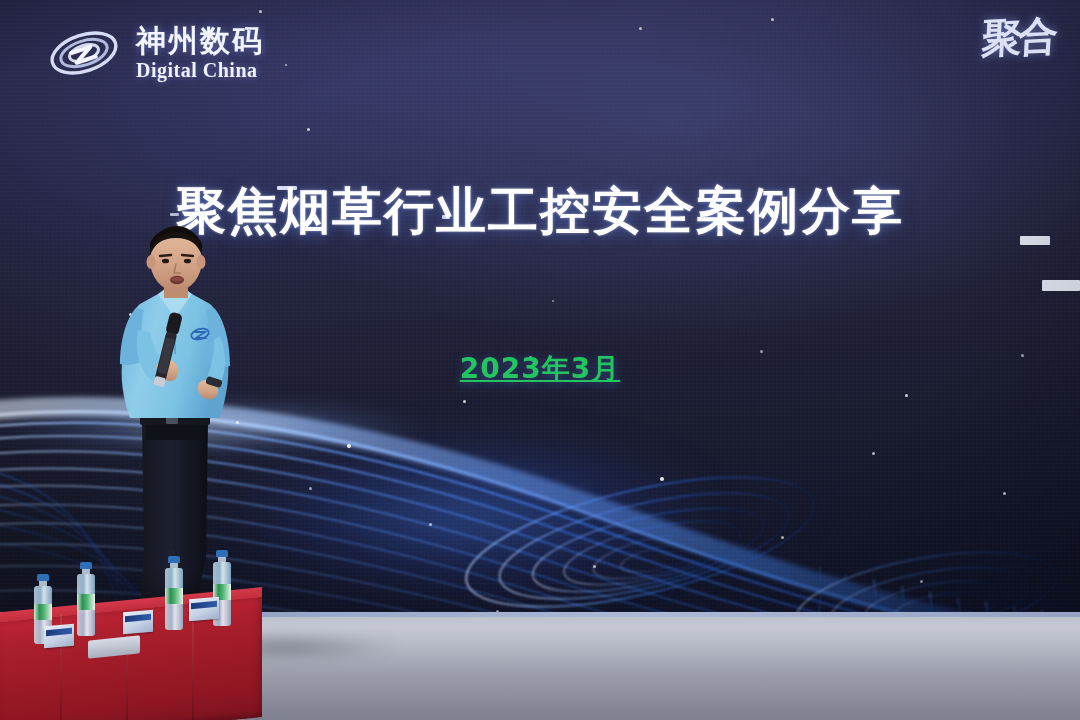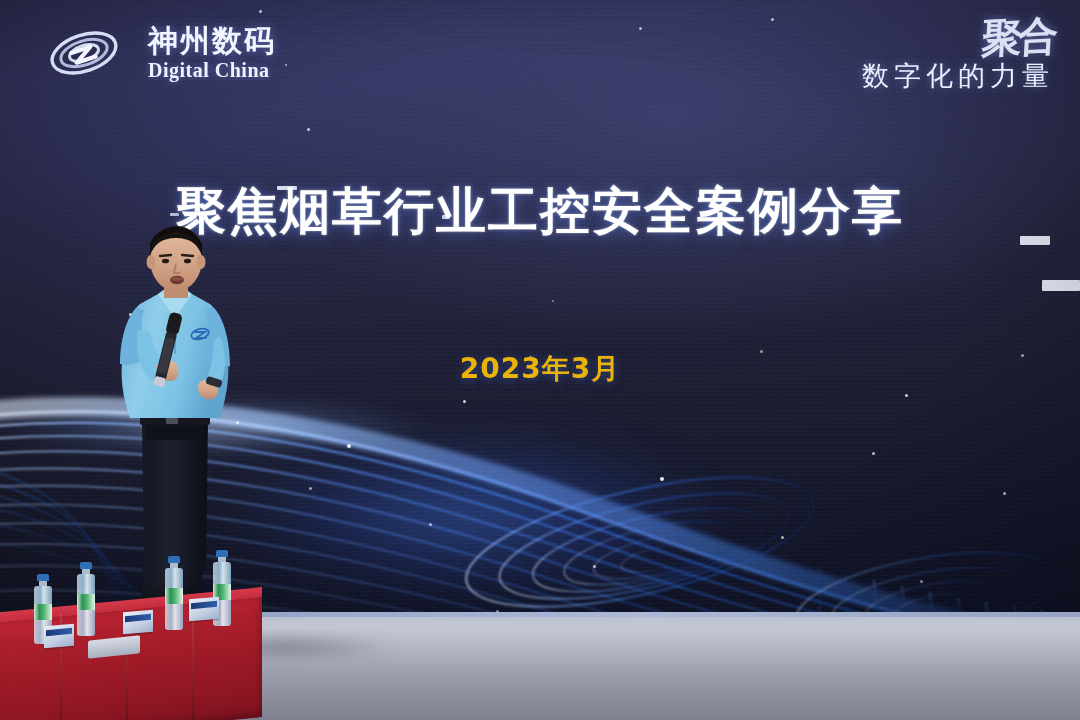--- a/index.html
+++ b/index.html
@@ -49,21 +49,21 @@
     position:absolute;left:-40px;top:392px;width:620px;height:70px;
     background:radial-gradient(ellipse 50% 50% at 40% 50%, rgba(210,230,255,.55) 0%, rgba(120,170,255,.22) 40%, rgba(0,0,0,0) 72%);
     filter:blur(10px);pointer-events:none;
   }
 
   
   .dot{position:absolute;border-radius:50%;background:#fff;pointer-events:none;}
   .dash{position:absolute;background:#eef3ff;border-radius:1px;pointer-events:none;}
 
   
-  .logo-dc{position:absolute;left:48px;top:22px;display:flex;align-items:center;gap:28px;}
+  .logo-dc{position:absolute;left:48px;top:22px;display:flex;align-items:center;gap:16px;}
   .logo-dc .mark{width:72px;height:62px;}
   .logo-dc .words{line-height:1;}
   .logo-dc .cn{
     font-size:30px;font-weight:700;color:#f2f4ff;letter-spacing:2px;
     font-family:"DejaVu Sans","Liberation Sans",sans-serif;
     text-shadow:0 0 8px rgba(140,170,255,.5);
   }
   .logo-dc .en{
     font-size:20px;font-weight:700;color:#eef1ff;letter-spacing:.5px;margin-top:4px;
     font-family:"Liberation Serif","DejaVu Serif",serif;
@@ -87,23 +87,24 @@
   }
 
   .slide-title{
     position:absolute;left:0;right:0;top:178px;text-align:center;
     font-size:50px;font-weight:700;letter-spacing:2px;color:#ffffff;
     font-family:Liberation Mono, monospace;
     text-shadow:0 2px 14px rgba(90,130,230,.55), 0 0 3px rgba(255,255,255,.5);
   }
   .slide-date{
     position:absolute;left:0;right:0;top:350px;text-align:center;
-    font-size:28px;font-weight:700;color:#eab308;letter-spacing:1px;
+    font-size:28px;font-weight:700;color:#22c55e;letter-spacing:1px;
     font-family:"DejaVu Sans","Liberation Sans",sans-serif;
     text-shadow:0 2px 10px rgba(70,110,210,.5);
+    text-decoration:underline;
   }
   .slide-company{
     position:absolute;left:0;right:0;top:452px;text-align:center;
     font-size:30px;font-weight:700;color:#ffffff;letter-spacing:2px;
     font-family:"DejaVu Sans","Liberation Sans",sans-serif;
     text-shadow:0 2px 12px rgba(40,90,220,.6);
   }
 
   
   .floor{
@@ -318,21 +319,20 @@
       </svg>
     </span>
     <span class="words">
       <div class="cn">神州数码</div>
       <div class="en">Digital China</div>
     </span>
   </div>
 
   <div class="logo-ju">
     <div><span class="big">聚合</span></div>
-    <div class="sub">数字化的力量</div>
   </div>
 
   <div class="slide-title">聚焦烟草行业工控安全案例分享</div>
   <div class="slide-date">2023年3月</div>
 
   <div class="floor"></div>
   <div class="floor-edge"></div>
   <div class="floor-shadow"></div>
 
   <div class="speaker">

